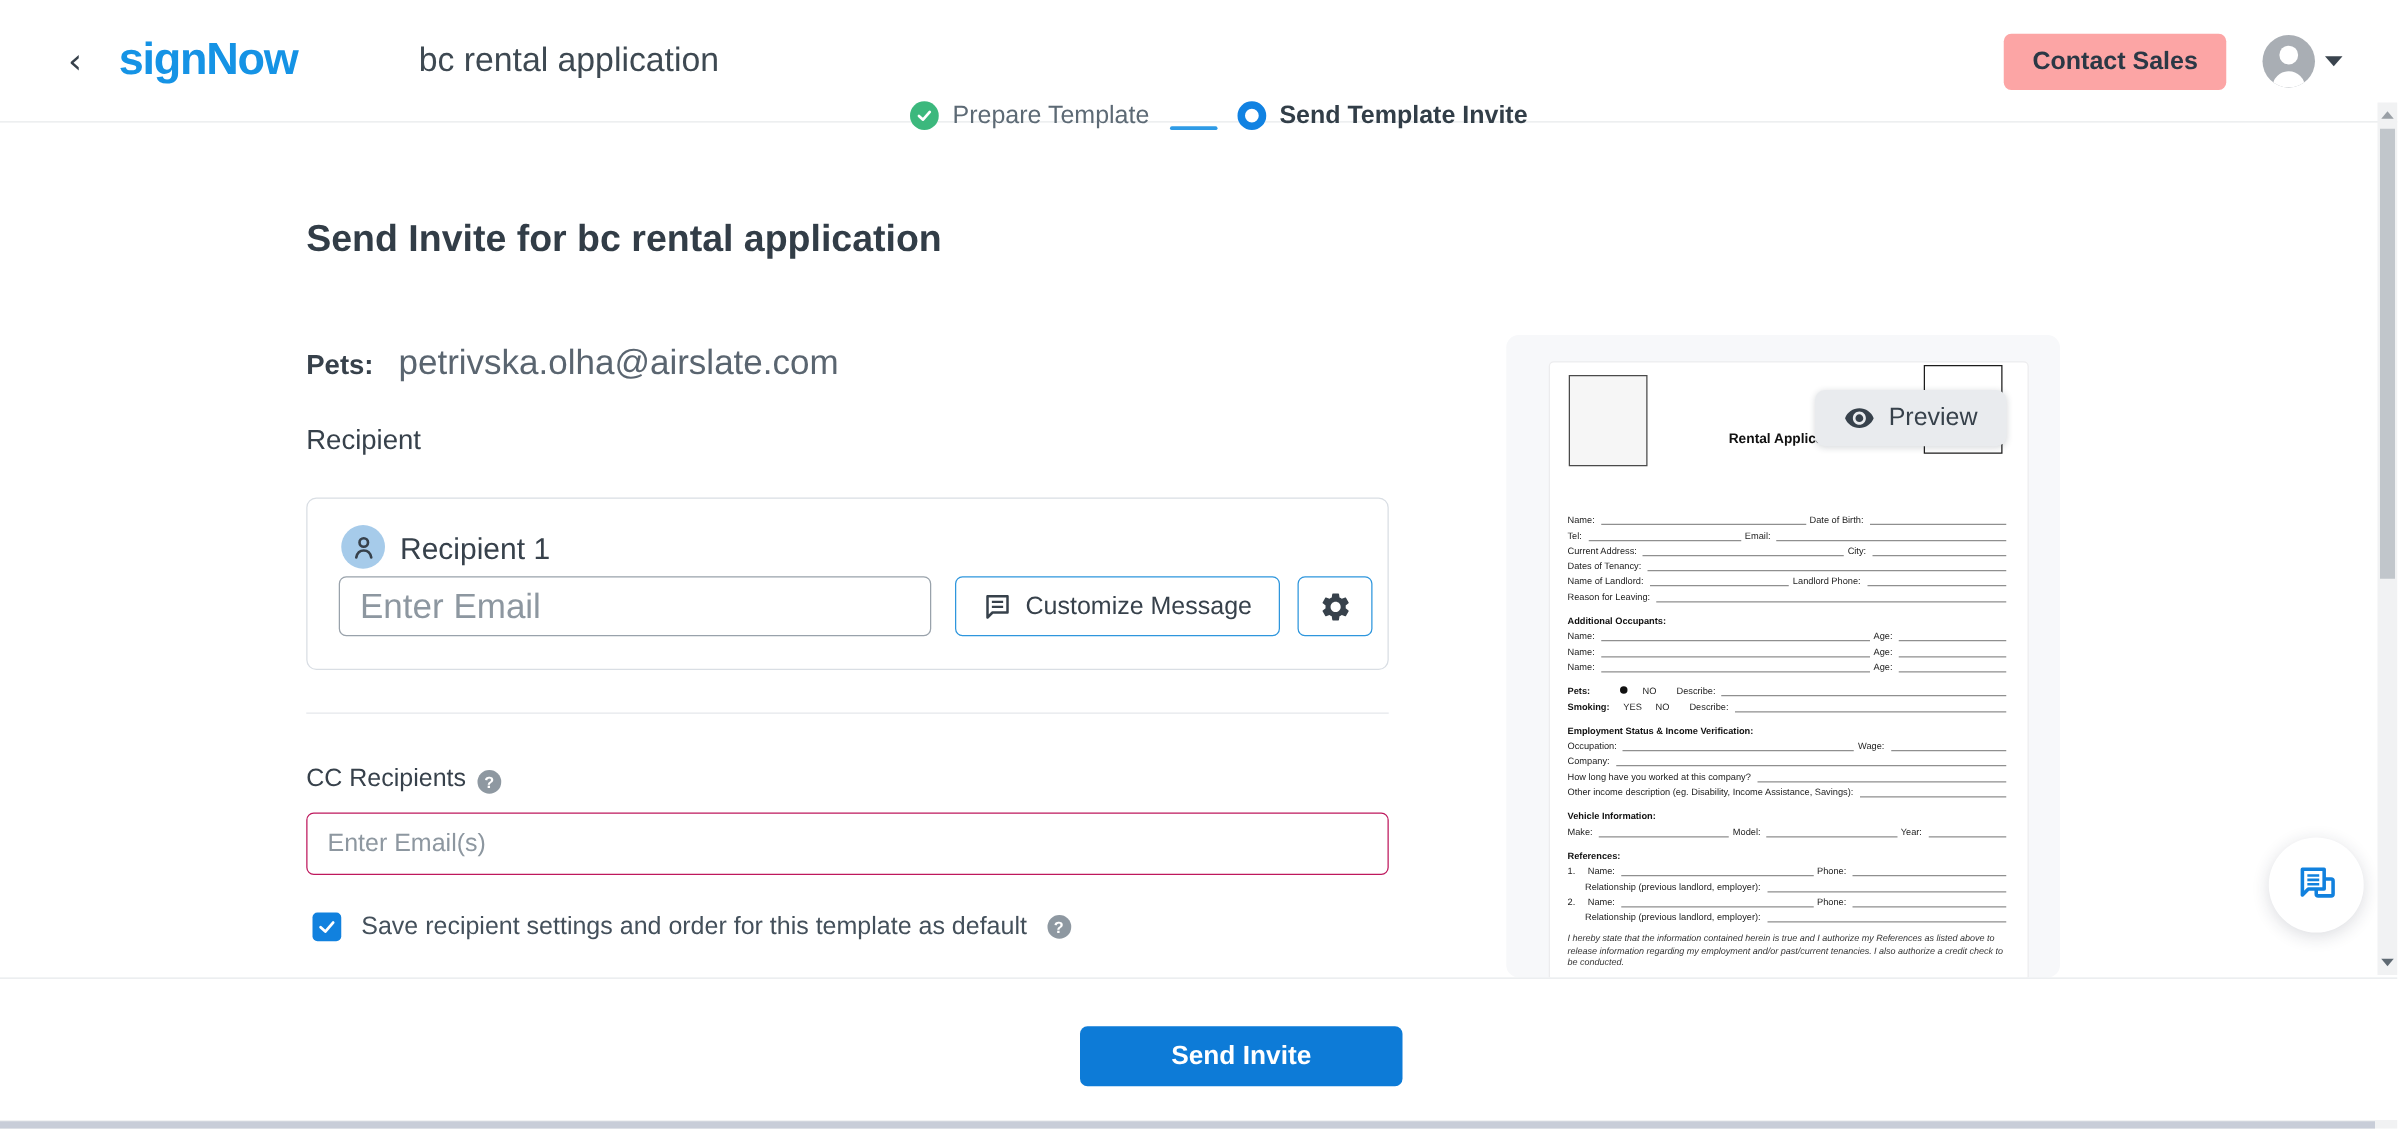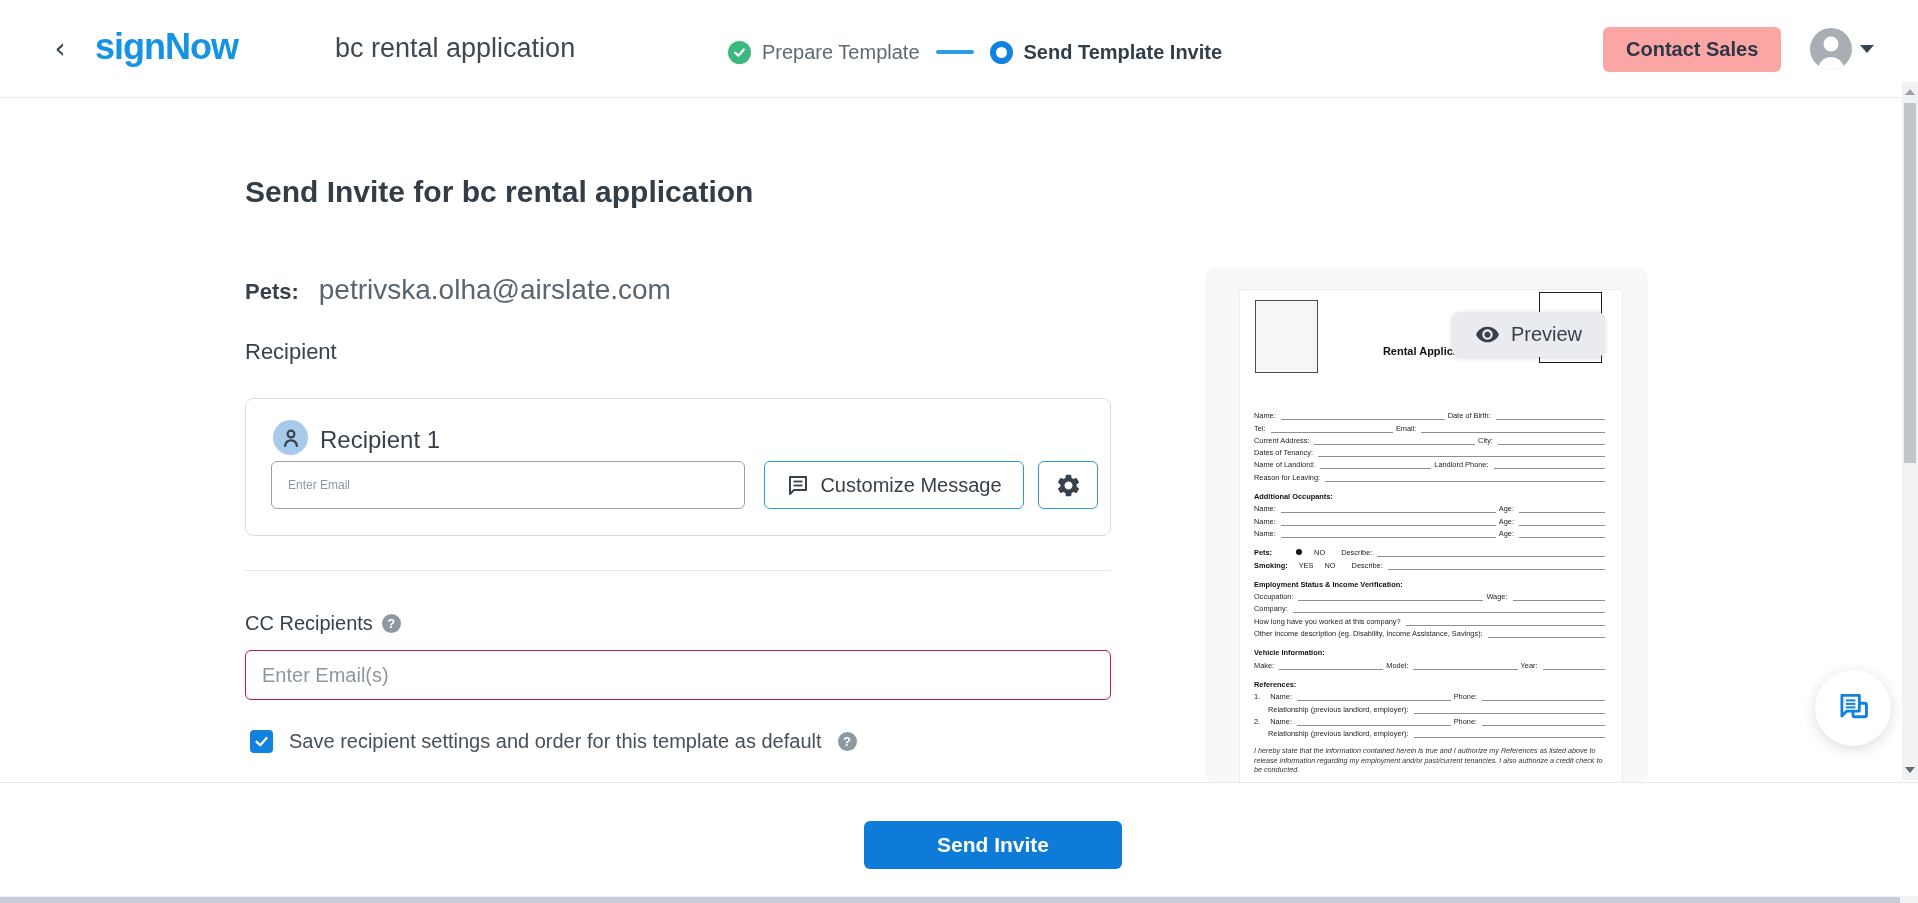--- a/index.html
+++ b/index.html
@@ -6,21 +6,21 @@
   html,body { width:1918px; height:903px; overflow:hidden; }
   body { font-family:"Liberation Sans", sans-serif; background:#fff; position:relative; color:#37414b; }
 
   
   .header { position:absolute; left:0; top:0; width:1918px; height:98px; background:#fff;
             border-bottom:1px solid #e8eaec; z-index:30; }
   .back-btn { position:absolute; left:44px; top:33px; width:32px; height:32px; border:none; background:none;
               font-size:28px; color:#37414b; cursor:pointer; line-height:30px; font-family:"DejaVu Sans",sans-serif; }
   .logo { position:absolute; left:95px; top:26px; font-size:36px; font-weight:700; color:#1593e5; letter-spacing:-1px; }
   .doc-title { position:absolute; left:335px; top:33px; font-size:27px; font-weight:400; color:#3e4952; }
-  .stepper { position:absolute; left:728px; top:0; height:104px; display:flex; align-items:center; }
+  .stepper { position:absolute; left:728px; top:0; height:104px; display:flex; align-items:flex-end; }
   .step { display:flex; align-items:center; gap:11px; }
   .step-label-done { font-size:20px; color:#5d6a75; }
   .step-label-current { font-size:20px; color:#323e48; font-weight:600; }
   .check-circle { width:23px; height:23px; border-radius:50%; background:#3cb87d; display:flex; align-items:center; justify-content:center; }
   .ring-circle { width:23px; height:23px; border-radius:50%; border:6.5px solid #1182e2; background:#fff; }
   .connector { width:38px; height:3.5px; background:#2e9be6; border-radius:2px; margin:0 16px; }
   .contact-sales { position:absolute; left:1603px; top:27px; height:45px; padding:0 23px; background:#fca5a5;
                    border:none; border-radius:6px; font-size:20px; font-weight:600; color:#2b3845;
                    font-family:"Liberation Sans",sans-serif; cursor:pointer; }
   .avatar-group { position:absolute; left:1810px; top:28px; display:flex; align-items:center; cursor:pointer; }
@@ -34,30 +34,30 @@
   .from-label { font-size:22px; font-weight:600; color:#37414b; margin-right:20px; }
   .from-email { font-size:28px; color:#5a6570; }
   .recipient-label { position:absolute; left:245px; top:339px; font-size:22px; color:#37414b; }
 
   .recipient-card { position:absolute; left:245px; top:398px; width:866px; height:138px;
                     border:1px solid #d9dee4; border-radius:8px; background:#fff; }
   .rec-avatar { position:absolute; left:27px; top:21px; width:35px; height:35px; border-radius:50%;
                 background:#a6cbea; display:flex; align-items:center; justify-content:center; }
   .rec-name { position:absolute; left:74px; top:27px; font-size:24px; color:#37414b; }
   .email-input { position:absolute; left:25px; top:62px; width:474px; height:48px; border:1px solid #99a2ab;
-                 border-radius:6px; padding:0 16px; font-size:12px; color:#37414b; font-family:"Liberation Sans",sans-serif; outline:none; }
+                 border-radius:6px; padding:0 16px; font-size:28px; color:#37414b; font-family:"Liberation Sans",sans-serif; outline:none; }
   .email-input::placeholder, .cc-input::placeholder { color:#8d97a0; opacity:1; }
   .customize-btn { position:absolute; left:518px; top:62px; width:260px; height:48px; background:#fff;
                    border:1px solid #2e96dd; border-radius:6px; display:flex; align-items:center; justify-content:center;
                    gap:10px; font-size:20px; font-weight:500; color:#37414b; font-family:"Liberation Sans",sans-serif; cursor:pointer; }
   .gear-btn { position:absolute; left:792px; top:62px; width:60px; height:48px; background:#fff;
               border:1px solid #2e96dd; border-radius:6px; display:flex; align-items:center; justify-content:center; cursor:pointer; }
 
   .divider { position:absolute; left:245px; top:570px; width:866px; height:1px; background:#e5e8eb; }
-  .cc-label-row { position:absolute; left:245px; top:612px; display:flex; align-items:center; gap:9px; }
+  .cc-label-row { position:absolute; left:245px; top:612px; display:flex; align-items:flex-end; gap:9px; }
   .cc-label { font-size:20px; color:#37414b; }
   .help-icon { width:19px; height:19px; border-radius:50%; background:#8e98a1; color:#fff; font-size:13px;
                font-weight:700; display:flex; align-items:center; justify-content:center; cursor:pointer; }
   .cc-input { position:absolute; left:245px; top:650px; width:866px; height:50px; border:1px solid #be185d;
               border-radius:6px; padding:0 16px; font-size:20px; color:#37414b; font-family:"Liberation Sans",sans-serif; outline:none; }
   .save-row { position:absolute; left:250px; top:730px; display:flex; align-items:center; gap:16px; }
   .checkbox { width:23px; height:23px; background:#1181de; border-radius:4px; display:flex;
               align-items:center; justify-content:center; cursor:pointer; }
   .save-label { font-size:20px; color:#44505b; }
 

